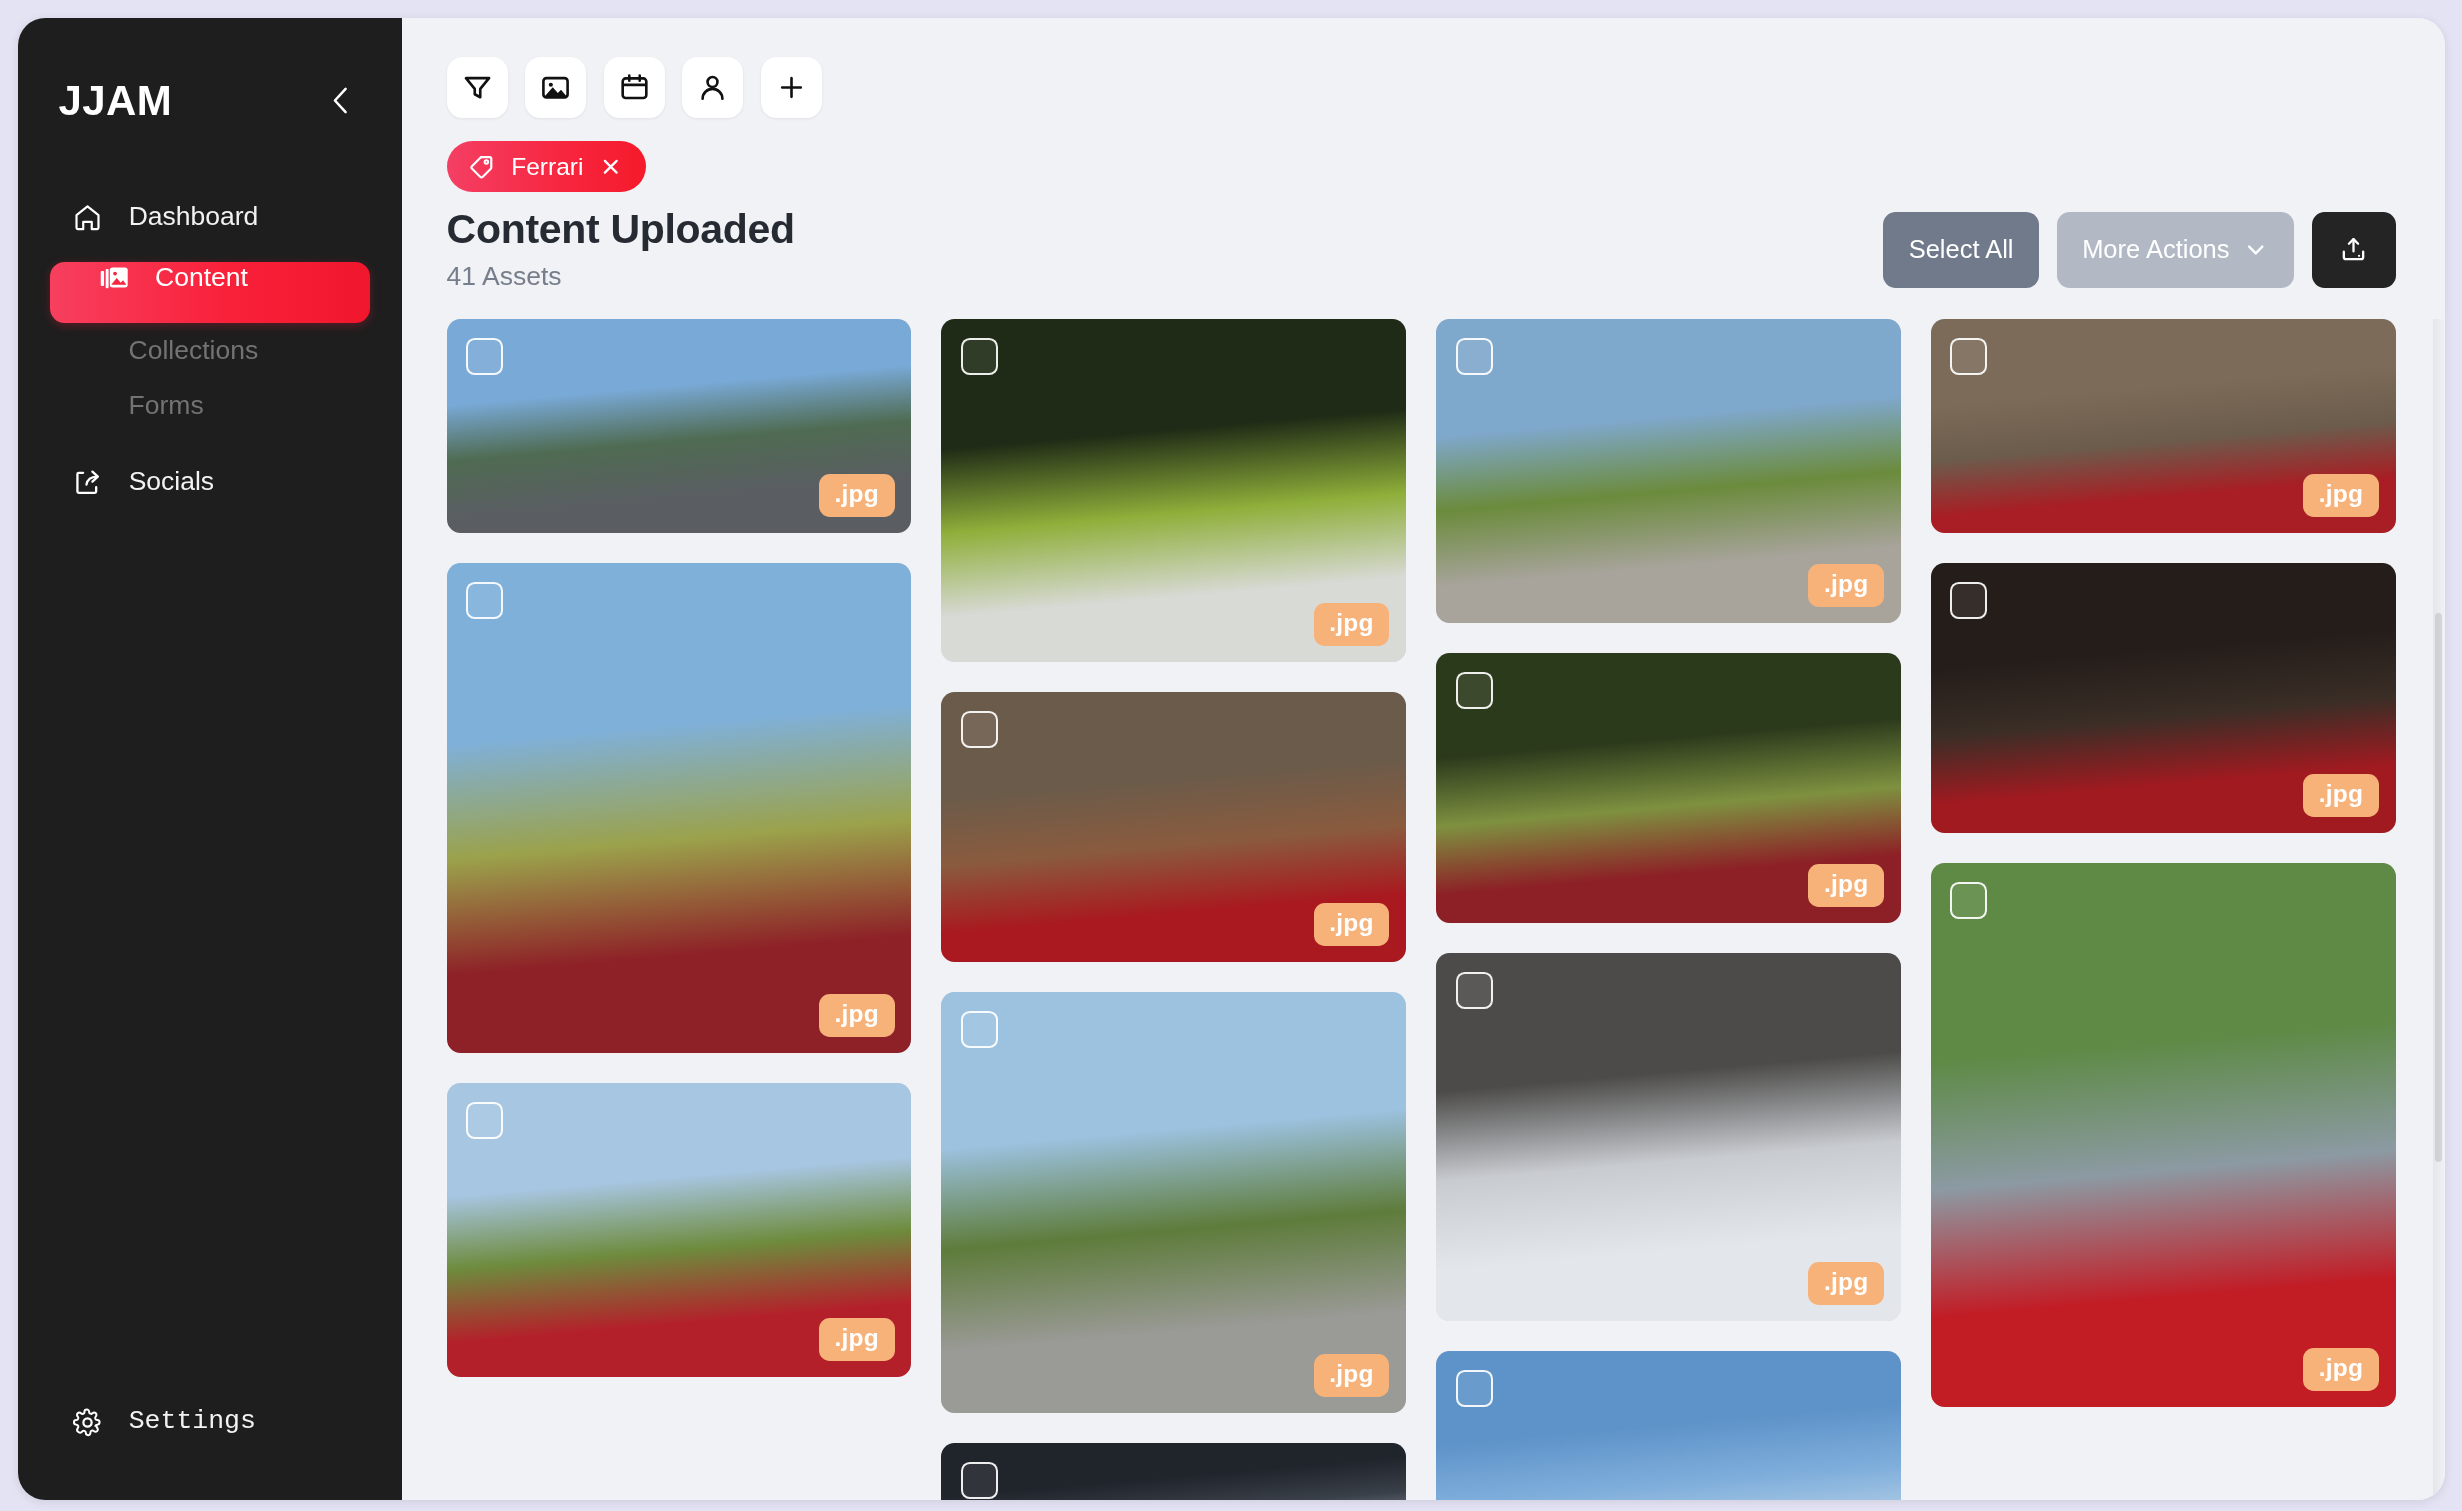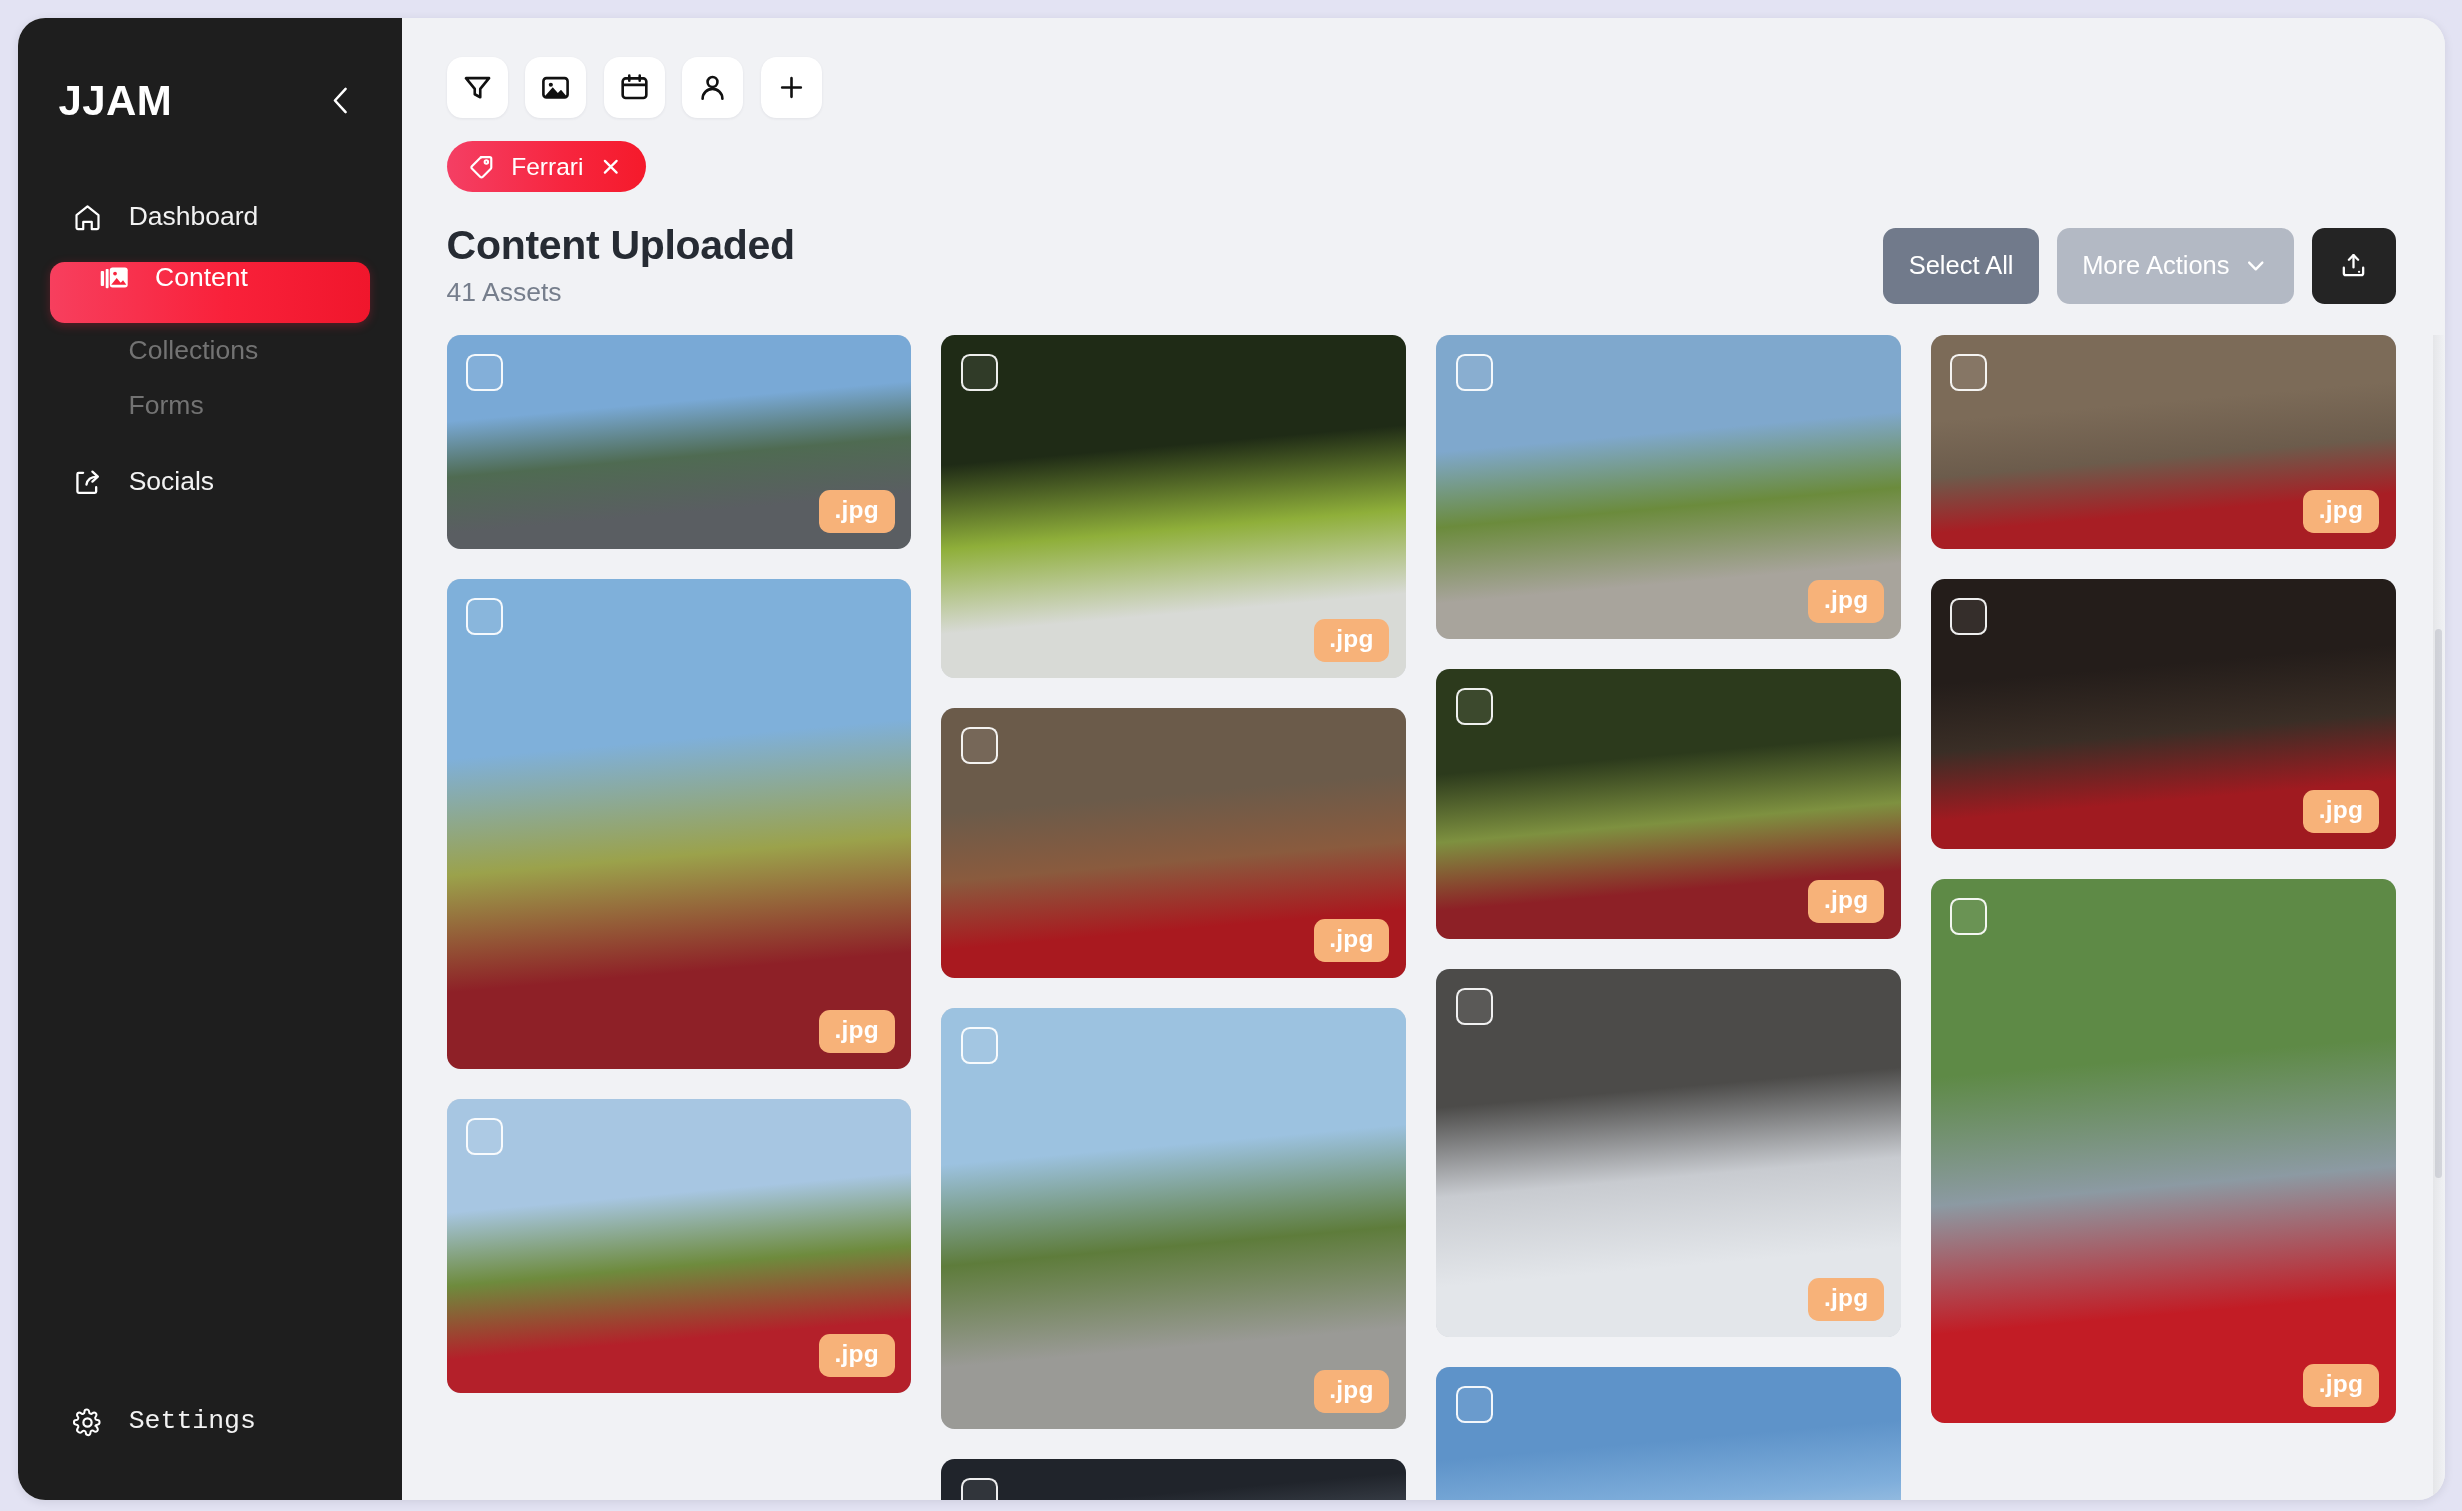--- a/index.html
+++ b/index.html
@@ -85,21 +85,21 @@
     background:linear-gradient(90deg,#F43F64 0%,#F7253E 60%,#F51A2B 100%);
     border-radius:25.5px; color:#fff; font-size:24.5px; font-weight:500;
     cursor:pointer;
   }
   .chip-x { display:flex; align-items:center; cursor:pointer; }
 
   .head {
     display:flex; align-items:flex-end; justify-content:space-between;
     padding:13.7px 49px 0 45px;
   }
-  .title { font-size:41px; font-weight:700; color:#262B33; letter-spacing:-0.3px;margin-top:16px; }
+  .title { font-size:41px; font-weight:700; color:#262B33; letter-spacing:-0.3px; }
   .subtitle { font-size:26.5px; color:#767E8C; margin-top:7.8px; }
 
   .actions { display:flex; align-items:center; gap:17.6px; padding-bottom:3.9px; }
   .btn {
     height:76px; border-radius:12.7px; display:inline-flex; align-items:center;
     gap:13.7px; padding:0 25.5px; font-size:25.5px; cursor:pointer; white-space:nowrap;
   }
   .btn-select { background:#717A8B; color:#fff; }
   .btn-more   { background:#B3B9C4; color:#FFFFFF; }
   .btn-upload { background:#242424; color:#fff; padding:0 27.4px; }

